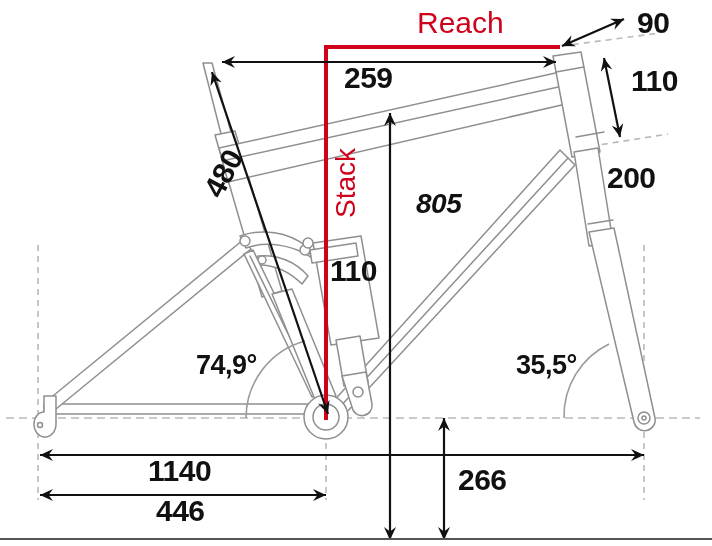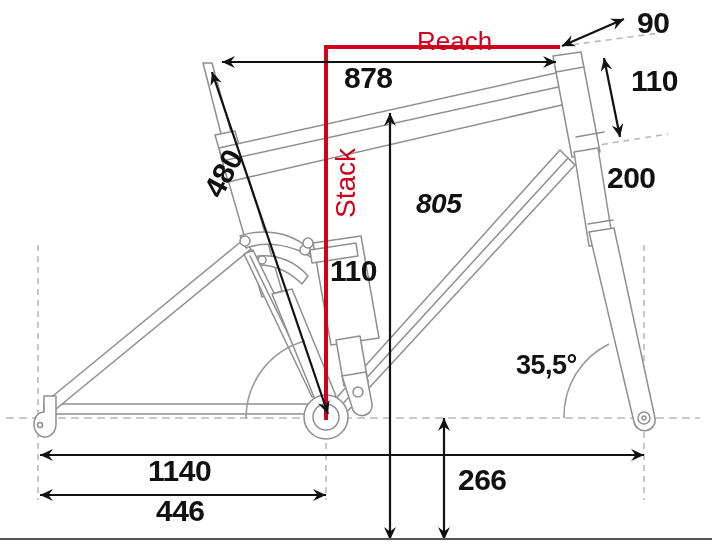--- a/index.html
+++ b/index.html
@@ -141,38 +141,39 @@
       <line x1="40" y1="455" x2="644" y2="455" marker-start="url(#arrowBlackStart)" marker-end="url(#arrowBlack)"></line>
 
       <line x1="40" y1="495" x2="326" y2="495" marker-start="url(#arrowBlackStart)" marker-end="url(#arrowBlack)"></line>
 
       <line x1="444" y1="418" x2="444" y2="540" marker-start="url(#arrowBlackStart)" marker-end="url(#arrowBlack)"></line>
     </g>
 
     <line x1="0" y1="539" x2="712" y2="539" stroke="#555555" stroke-width="2"></line>
   </svg>
 
-  <div class="redlabel" style="left:417px; top:28px; font-size:26px;">Reach</div>
+  <div class="redlabel" style="left:417px; top:8px; font-size:30px;">Reach</div>
 
   <div class="redlabel rot90ccw" style="left:332px; top:218px; font-size:28px;">Stack</div>
 
-  <div class="dimlabel" style="left:344px; top:63px; font-size:30px;">878</div>
+  <div class="dimlabel" style="left:344px; top:63px; font-size:30px;">259</div>
 
   <div class="dimlabel rot-tilt" style="left:199px; top:188px; font-size:30px;">480</div>
 
   <div class="dimlabel" style="left:416px; top:190px; font-size:28px;font-style:italic;">805</div>
 
   <div class="dimlabel" style="left:330px; top:256px; font-size:30px;">110</div>
 
   <div class="dimlabel" style="left:637px; top:8px; font-size:30px;">90</div>
 
   <div class="dimlabel" style="left:631px; top:66px; font-size:30px;">110</div>
 
   <div class="dimlabel" style="left:607px; top:163px; font-size:30px;">200</div>
 
+  <div class="dimlabel" style="left:196px; top:352px; font-size:27px;">74,9°</div>
 
   <div class="dimlabel" style="left:516px; top:352px; font-size:27px;">35,5°</div>
 
   <div class="dimlabel" style="left:148px; top:456px; font-size:30px;text-align:center;">1140</div>
 
   <div class="dimlabel" style="left:156px; top:496px; font-size:30px;">446</div>
 
   <div class="dimlabel" style="left:458px; top:465px; font-size:30px;">266</div>
 
 </div>

